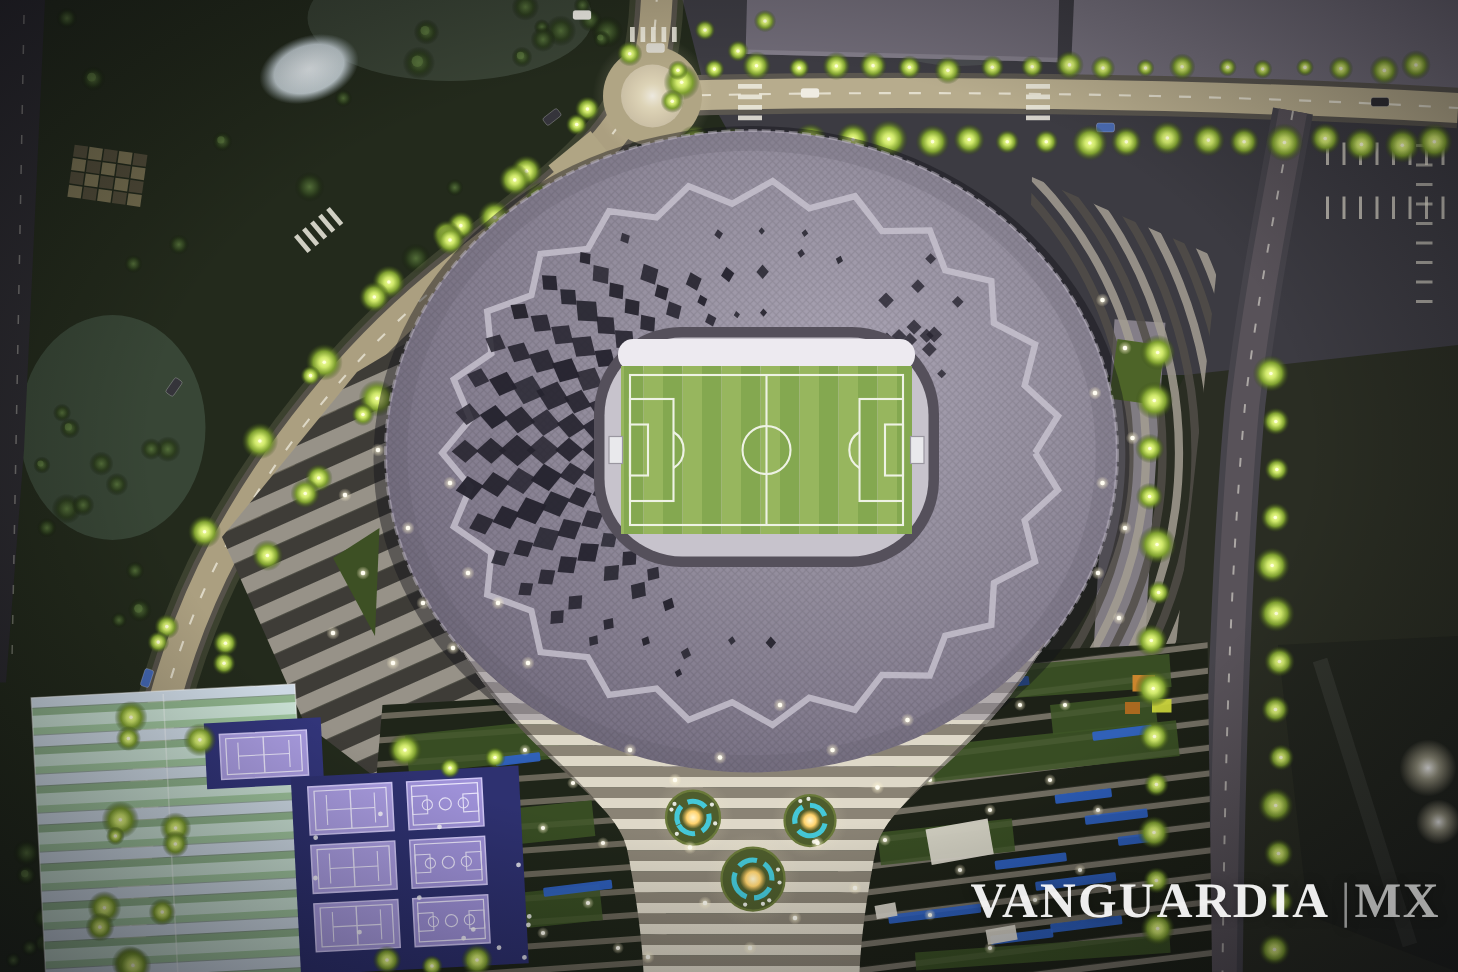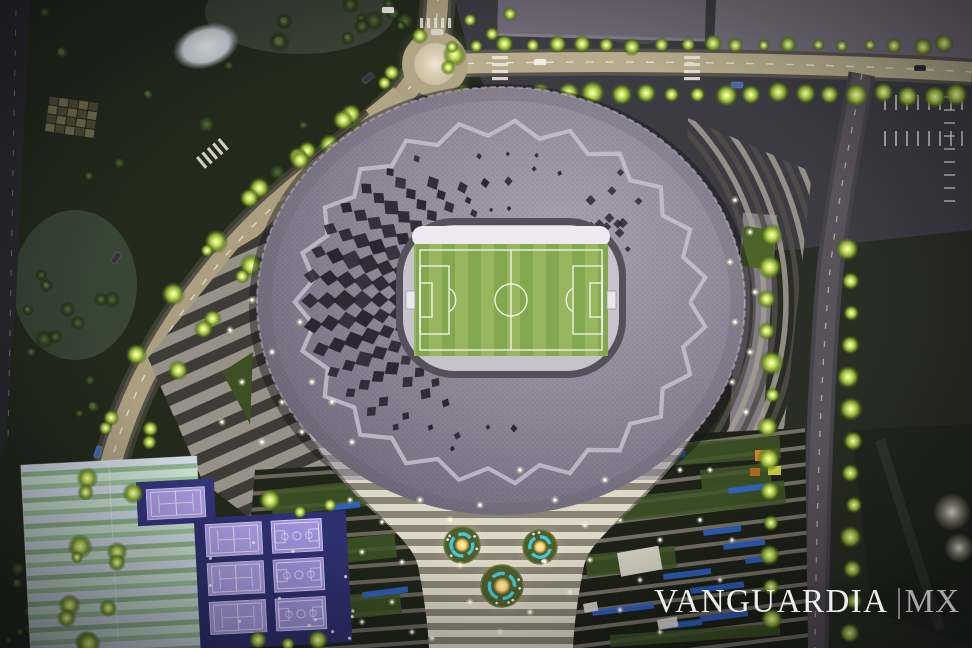--- a/index.html
+++ b/index.html
@@ -2,23 +2,23 @@
 <html><head>
 <meta charset="utf-8">
 <style>
   html,body{margin:0;padding:0;background:#0c0c10;}
   .scene{position:relative;width:972px;height:648px;overflow:hidden;background:#16181a;
          font-family:"Liberation Sans",sans-serif;}
   .scene svg{position:absolute;left:0;top:0;}
   .watermark{position:absolute;top:583px;right:12px;z-index:5;
              font-family:"Liberation Serif",serif;font-size:33px;letter-spacing:1.5px;
              white-space:nowrap;text-shadow:0 0 8px rgba(0,0,0,.35);user-select:none;}
-  .wm-main{font-weight:400;color:rgba(255,255,255,.92);}
+  .wm-main{font-weight:700;color:rgba(255,255,255,.92);}
   .wm-bar{font-weight:400;color:rgba(255,255,255,.5);margin:0 1px 0 7px;}
-  .wm-mx{font-weight:400;color:rgba(255,255,255,.62);letter-spacing:1px;}
+  .wm-mx{font-weight:700;color:rgba(255,255,255,.62);letter-spacing:1px;}
 </style>
 </head>
 <body>
 
 <div class="scene">
 <svg width="972" height="648" viewBox="0 0 972 648">
   <defs>
     <radialGradient id="roofGrad" cx="62%" cy="36%" r="75%">
       <stop offset="0%" stop-color="#aaa4b4"></stop>
           <stop offset="45%" stop-color="#948e9e"></stop>

